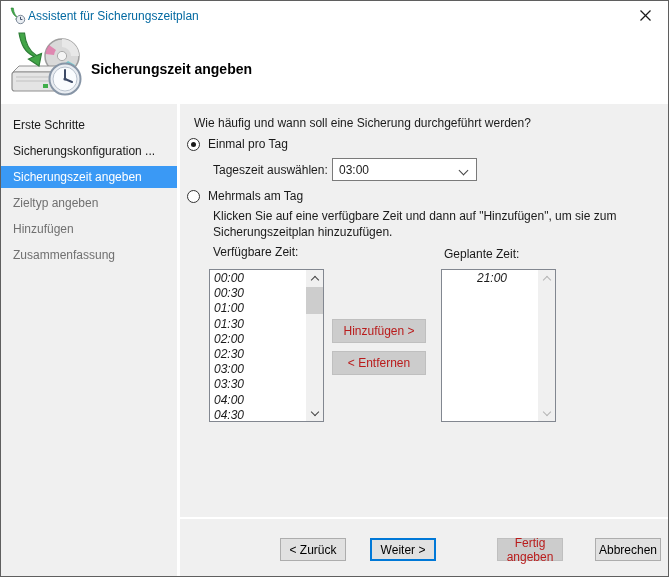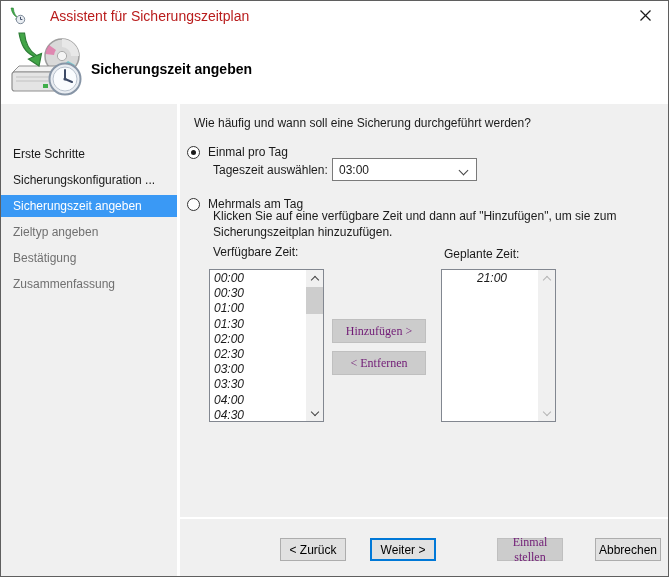--- a/index.html
+++ b/index.html
@@ -6,36 +6,36 @@
   * { box-sizing:border-box; }
   .window {
     position:relative; width:669px; height:577px;
     background:#f0f0f0; border:1px solid #5f5f5f;
     font-family:"Liberation Sans", sans-serif; font-size:12px; color:#1a1a1a;
     overflow:hidden;
   }
   
   .titlebar { position:absolute; top:0; left:0; right:0; height:30px; background:#fff; display:flex; align-items:center; padding-left:7px; }
   .titlebar .app-ic { width:18px; height:18px; flex:0 0 auto; }
-  .titlebar .ttl { margin-left:24px; font-size:14px; color:#b91c1c; }
+  .titlebar .ttl { margin-left:2px; font-size:12px; color:#0369a1; }
   .close-btn { position:absolute; right:0; top:0; width:45px; height:29px; display:flex; align-items:center; justify-content:center; cursor:default; }
   
   .header { position:absolute; top:30px; left:0; right:0; height:73px; background:#fff; }
   .big-icon { position:absolute; left:8px; top:1px; }
   .page-title { position:absolute; left:90px; top:30px; font-size:14px; font-weight:bold; color:#000; }
   
-  .sidebar { position:absolute; top:103px; left:0; width:176px; bottom:0; background:#f0f0f0; padding-top:20px;margin-top:19px; }
+  .sidebar { position:absolute; top:103px; left:0; width:176px; bottom:0; background:#f0f0f0; padding-top:10px; }
   .v-divider { position:absolute; top:103px; left:176px; width:3px; bottom:0; background:#fff; }
   .sidebar-item { height:22px; margin-bottom:4px; display:flex; align-items:center; padding-left:12px; white-space:nowrap; }
   .sidebar-item.active { background:#3a99f5; color:#fff; }
   .sidebar-item.pending { color:#707070; }
   
   .content { position:absolute; left:179px; top:103px; right:0; bottom:0; background:#f0f0f0; }
   .q-text { position:absolute; left:14px; top:12px; }
-  .radio-row { position:absolute; display:flex; align-items:center;margin-top:8px; }
+  .radio-row { position:absolute; display:flex; align-items:center; }
   .radio-row.r1 { left:7px; top:33px; }
   .radio-row.r2 { left:7px; top:85px; }
   .radio { width:13px; height:13px; border:1px solid #333; border-radius:50%; background:#fff; margin-right:8px; position:relative; flex:0 0 auto; }
   .radio.checked::after { content:""; position:absolute; left:3px; top:3px; width:5px; height:5px; border-radius:50%; background:#1a1a1a; }
   .time-label { position:absolute; left:33px; top:59px; }
   .combo { position:absolute; left:152px; top:54px; width:145px; height:23px; background:#fff; border:1px solid #7a7a7a; display:flex; align-items:center; padding-left:6px; }
   .combo .chev-down { position:absolute; right:9px; top:8px; }
   .chev { display:inline-block; width:7px; height:7px; border-left:1.6px solid #444; border-top:1.6px solid #444; }
   .chev.down { transform:rotate(-135deg); }
   .chev.up { transform:rotate(45deg); }
@@ -53,21 +53,21 @@
   .scrollbar { position:absolute; right:0; top:0; width:17px; height:100%; background:#f0f0f0; }
   .sb-arrow { position:absolute; left:0; width:17px; height:16px; display:flex; align-items:center; justify-content:center; }
   .sb-arrow.top { top:0; padding-top:3px; }
   .sb-arrow.bottom { bottom:0; padding-bottom:3px; }
   .sb-thumb { position:absolute; left:0; width:17px; background:#cdcdcd; }
   
   .mid-btn { position:absolute; left:152px; width:94px; height:24px; display:flex; align-items:center; justify-content:center; }
   .mid-btn.add { top:215px; }
   .mid-btn.rem { top:247px; }
   .btn { background:#e1e1e1; border:1px solid #adadad; font-family:"Liberation Sans",sans-serif; font-size:12px; color:#000; display:flex; align-items:center; justify-content:center; }
-  .btn.disabled { background:#cccccc; border-color:#bfbfbf; color:#701a75;font-family:Liberation Serif, serif; }
+  .btn.disabled { background:#cccccc; border-color:#bfbfbf; color:#b91c1c; }
   .btn.default { border:2px solid #0078d7; }
   
   .h-separator { position:absolute; left:0; right:0; top:413px; height:2px; background:#fff; }
   .foot-btn { position:absolute; top:434px; width:66px; height:23px;margin-left:16px; }
   .foot-btn.back   { left:84px; }
   .foot-btn.next   { left:174px; }
   .foot-btn.finish { left:301px; }
   .foot-btn.cancel { left:399px; }
 </style>
 </head>
@@ -117,21 +117,21 @@
       <path d="M10 1 C12 13 16 20 25 24.5 L19.5 27 L30 34 L32.5 21.5 L27.5 23.5 C20 19 16.5 12 15.5 1 Z" fill="#43a648" stroke="#2d7d36" stroke-width="1.2"></path>
     </svg>
     <div class="page-title">Sicherungszeit angeben</div>
   </div>
 
   <div class="sidebar">
     <div class="sidebar-item">Erste Schritte</div>
     <div class="sidebar-item">Sicherungskonfiguration ...</div>
     <div class="sidebar-item active">Sicherungszeit angeben</div>
     <div class="sidebar-item pending">Zieltyp angeben</div>
-    <div class="sidebar-item pending">Bestätigung</div>
+    <div class="sidebar-item pending">Hinzufügen</div>
     <div class="sidebar-item pending">Zusammenfassung</div>
   </div>
   <div class="v-divider"></div>
 
   <div class="content">
     <div class="q-text">Wie häufig und wann soll eine Sicherung durchgeführt werden?</div>
 
     <div class="radio-row r1">
       <span class="radio checked"></span>
       <span>Einmal pro Tag</span>
@@ -193,17 +193,17 @@
           </div>
         <div class="sb-arrow bottom">
             <span class="chev down small light"></span>
           </div>
       </div>
     </div>
 
     <div class="h-separator"></div>
     <button class="btn foot-btn back">&lt; Zurück</button>
     <button class="btn default foot-btn next">Weiter &gt;</button>
-    <button class="btn disabled foot-btn finish">Einmal stellen</button>
+    <button class="btn disabled foot-btn finish">Fertig angeben</button>
     <button class="btn foot-btn cancel">Abbrechen</button>
   </div>
 
 </div>
 
 </body></html>

